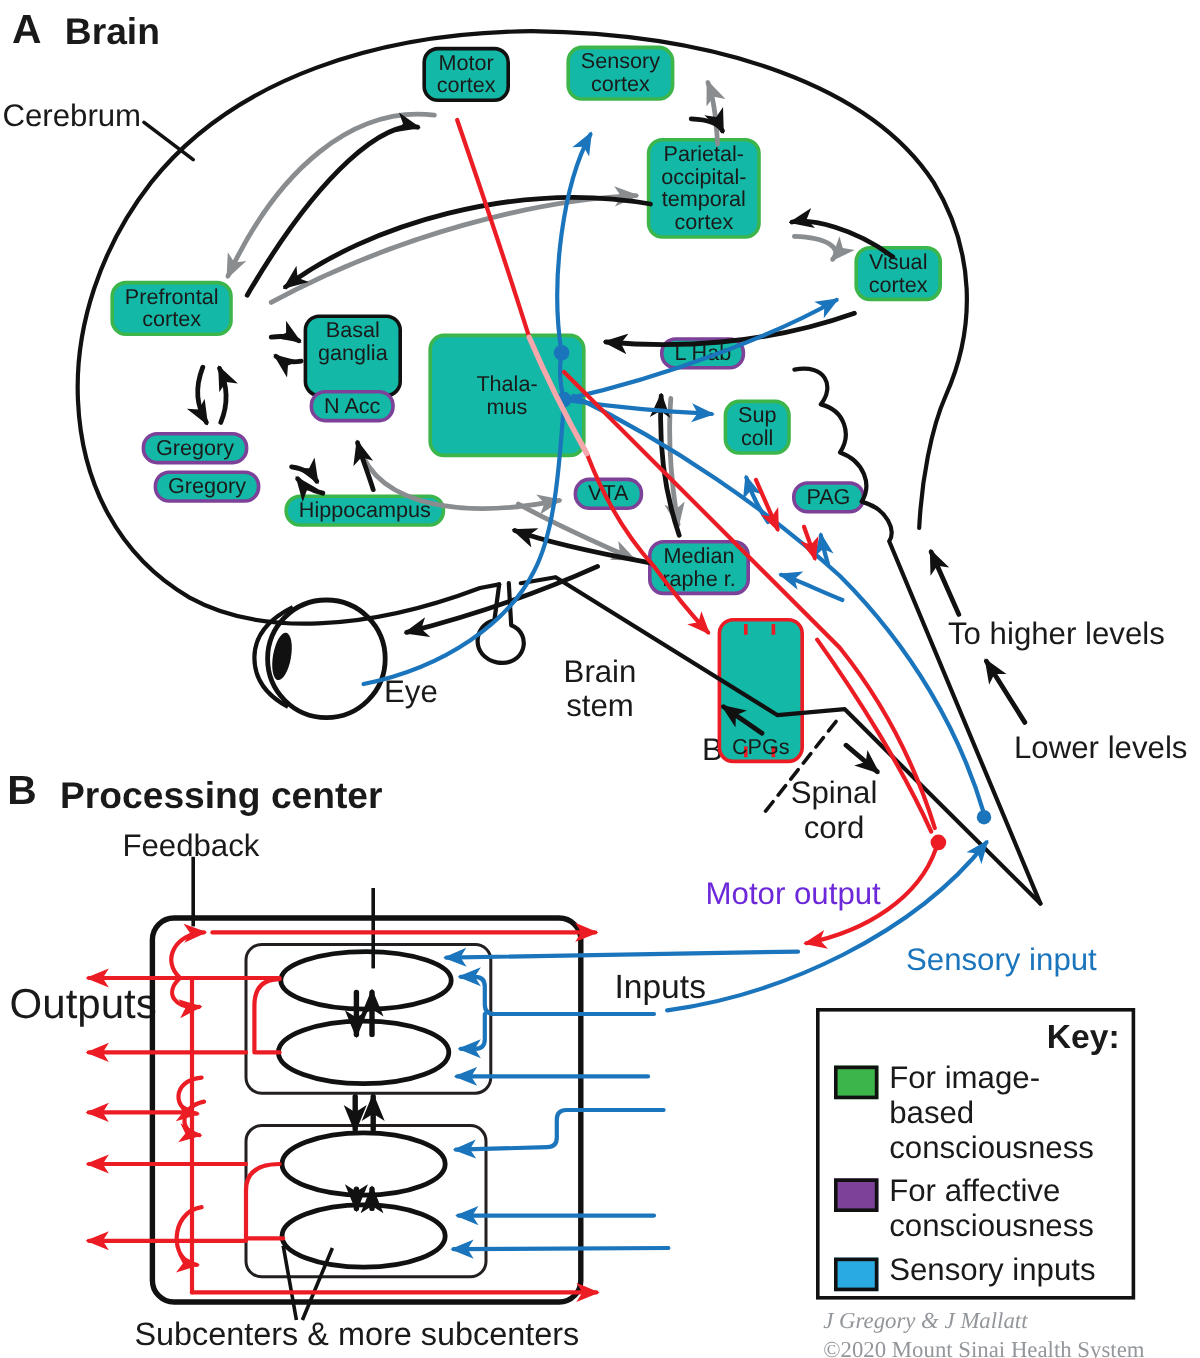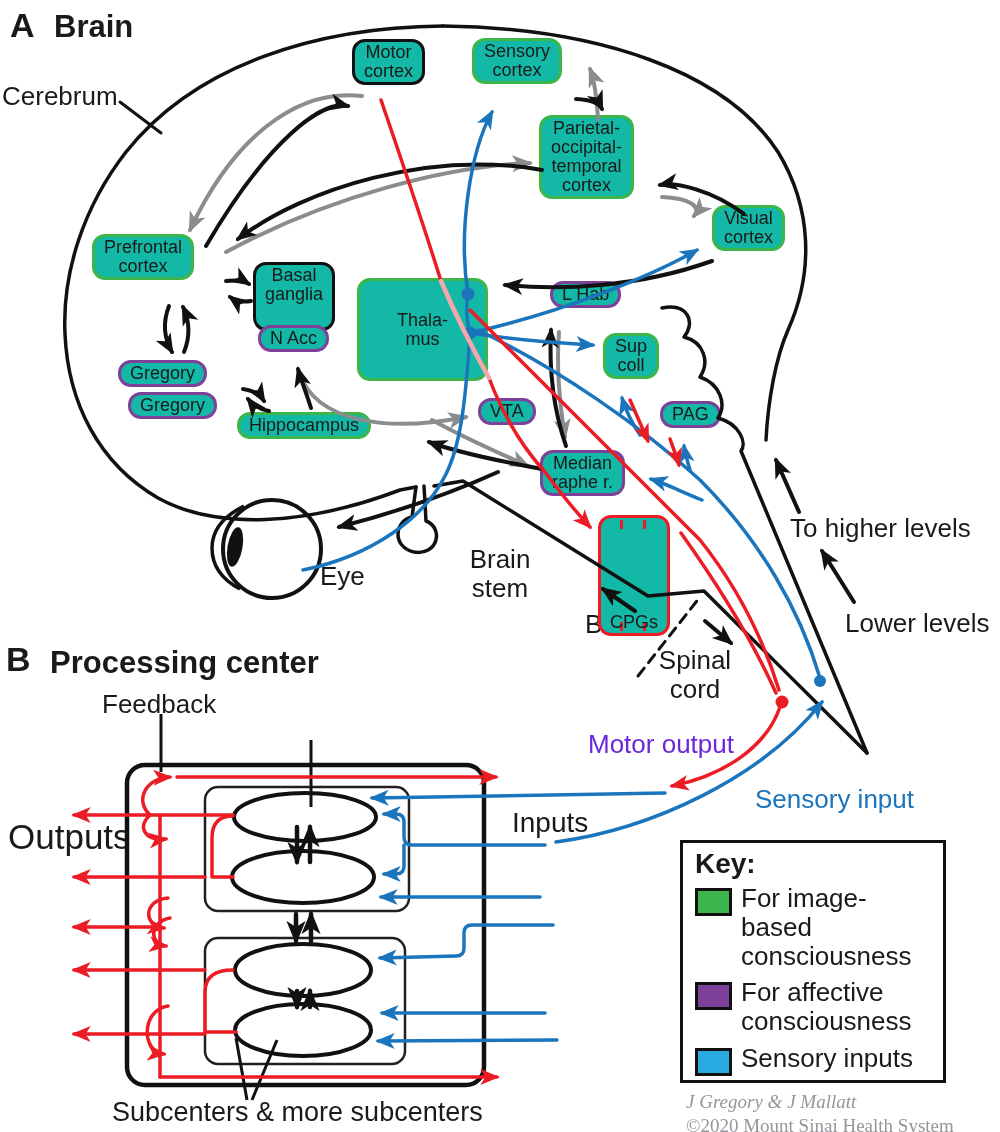--- a/index.html
+++ b/index.html
@@ -16,21 +16,21 @@
   .bg{padding-bottom:24px;}
   .tick{position:absolute;width:0;border-left:3px dashed #ec1c24;height:9px;}
   .lbl{position:absolute;z-index:2;font-size:26px;line-height:1.1;white-space:pre-line;}
   .ctr{text-align:center;}
   .ptag{position:absolute;z-index:2;font-size:34px;font-weight:bold;}
   .ptitle{position:absolute;z-index:2;font-size:31px;font-weight:bold;}
   .red-t{color:#6d28d9}
   .blue-t{color:#1b75bc}
   #keybox{position:absolute;z-index:2;left:680px;top:840px;width:266px;height:243px;
           border:3.5px solid #111;background:#fff;box-sizing:border-box;padding:5px 10px 0 12px;}
-  #keybox .ktitle{text-align:left;font-size:28px;font-weight:bold;margin-bottom:4px;}
+  #keybox .ktitle{text-align:right;font-size:28px;font-weight:bold;margin-bottom:4px;}
   .krow{display:flex;gap:9px;margin-bottom:7px;}
   .sw{flex:0 0 auto;width:31px;height:22px;border:3px solid #111;margin-top:4px;box-sizing:content-box;}
   .sw0{background:#3cb54b}.sw1{background:#7d4199}.sw2{background:#29abe2}.sw3{background:#ec1c24}
   .klabel{font-size:26px;line-height:1.12;white-space:pre-line;}
   #credit{position:absolute;z-index:2;left:686px;top:1090px;color:#93969a;
           font-family:"Liberation Serif",serif;font-size:19px;line-height:1.25;}
   #credit .c1{font-style:italic;}
 </style>
 </head>
 <body>

